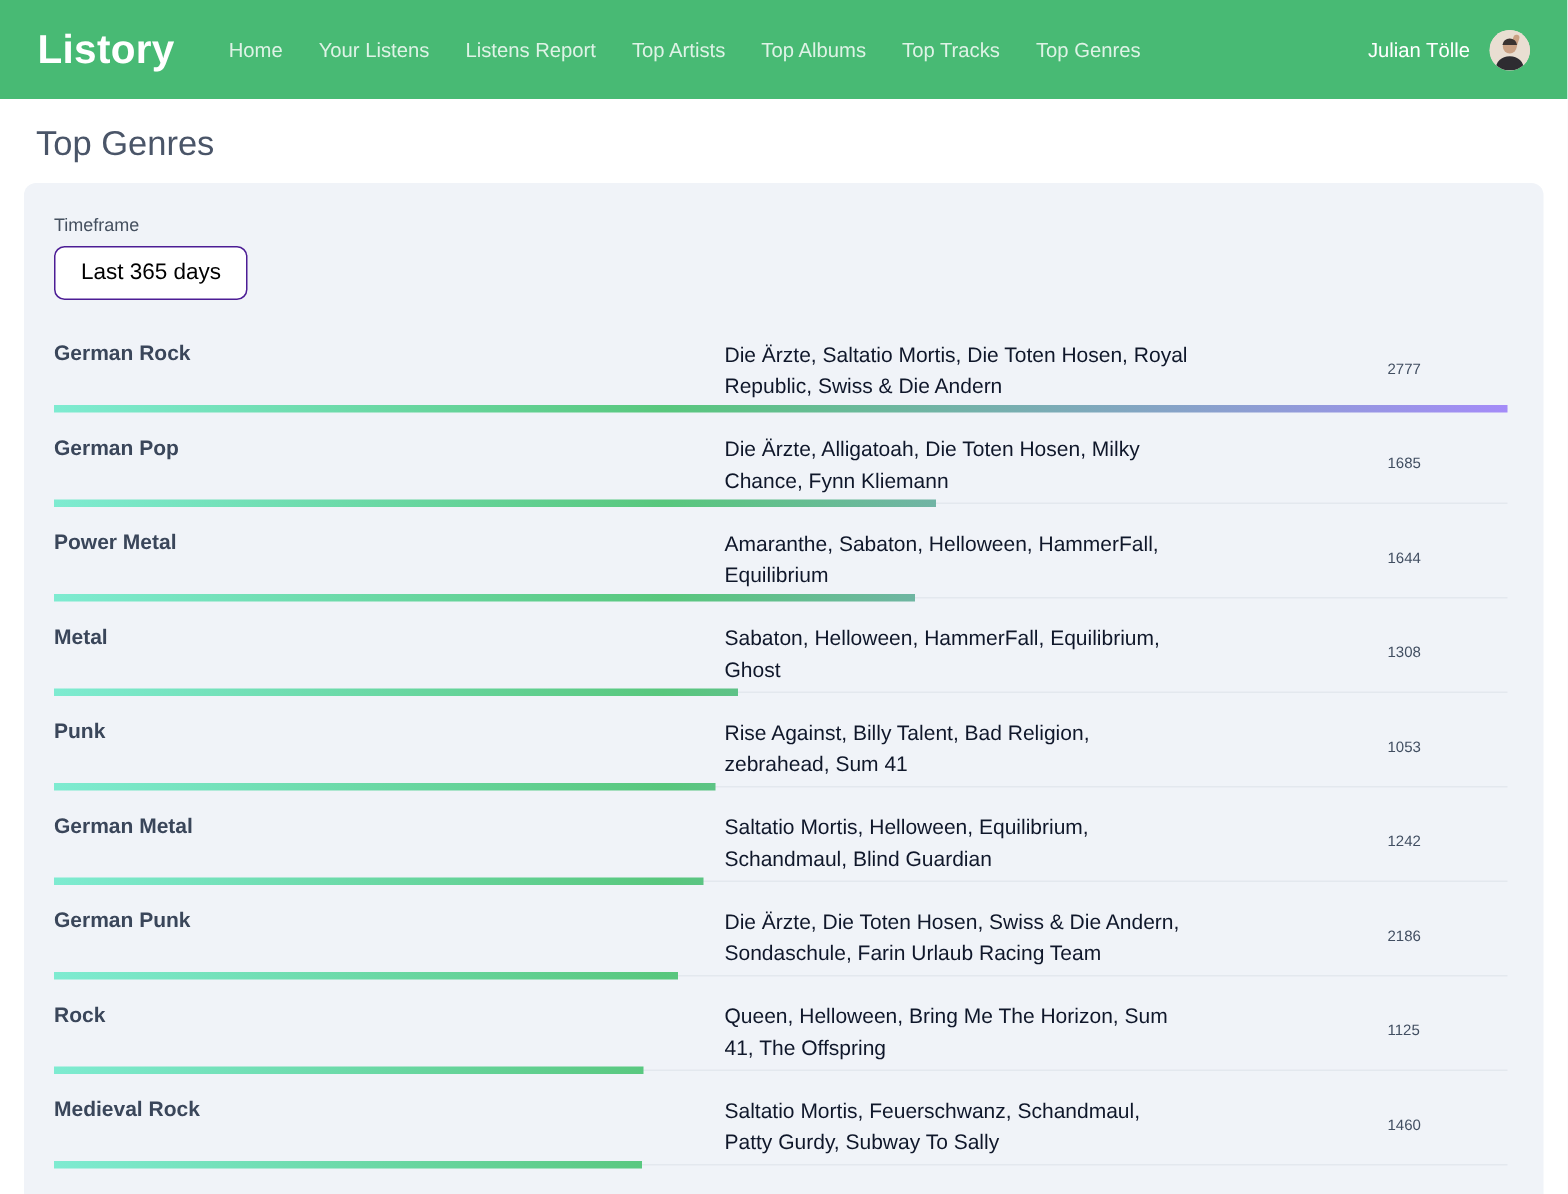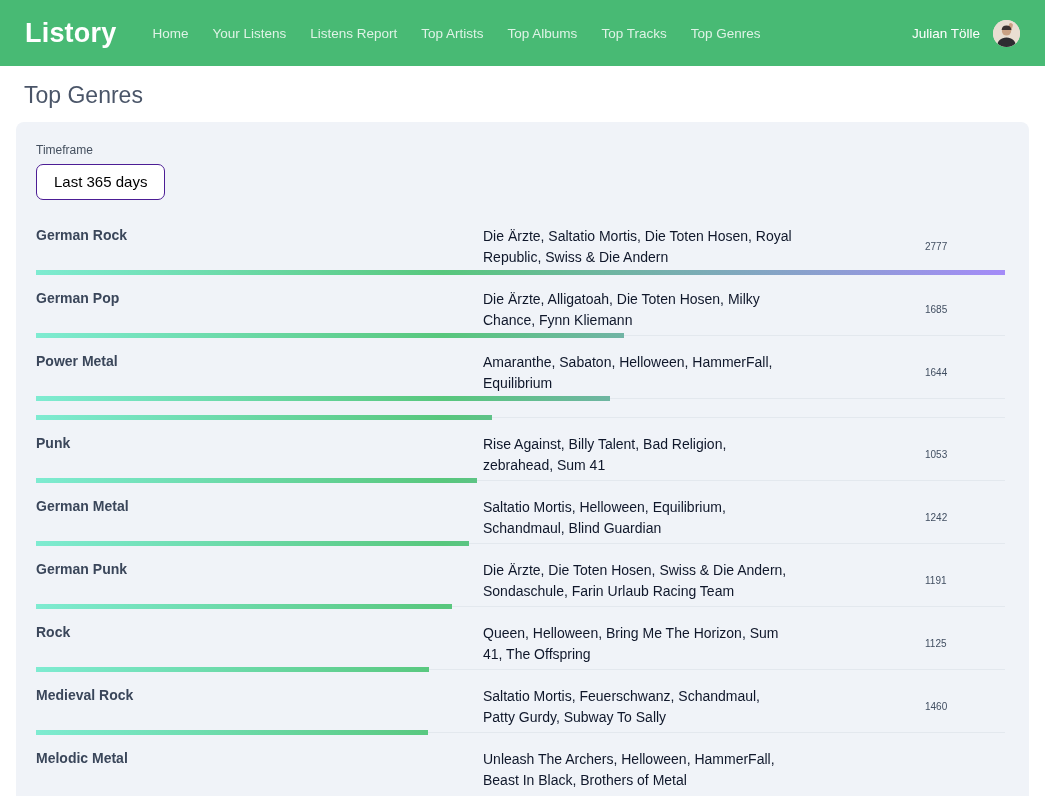--- a/index.html
+++ b/index.html
@@ -186,20 +186,25 @@
       <div class="genre-name">Power Metal</div>
       <div class="genre-artists">Amaranthe, Sabaton, Helloween, HammerFall, Equilibrium</div>
       <div class="genre-count">1644</div>
     </div>
     <div class="genre-bar">
       <div class="genre-bar-fill" style="width: 59.2006%; background-size: 168.917% 100%;"></div>
     </div>
   </div>
 
   <div class="genre-row">
+    <div class="genre-main">
+      <div class="genre-name">Metal</div>
+      <div class="genre-artists">Sabaton, Helloween, HammerFall, Equilibrium, Ghost</div>
+      <div class="genre-count">1308</div>
+    </div>
     <div class="genre-bar">
       <div class="genre-bar-fill" style="width: 47.1012%; background-size: 212.309% 100%;"></div>
     </div>
   </div>
 
   <div class="genre-row">
     <div class="genre-main">
       <div class="genre-name">Punk</div>
       <div class="genre-artists">Rise Against, Billy Talent, Bad Religion, zebrahead, Sum 41</div>
       <div class="genre-count">1053</div>
@@ -217,21 +222,21 @@
     </div>
     <div class="genre-bar">
       <div class="genre-bar-fill" style="width: 44.7245%; background-size: 223.591% 100%;"></div>
     </div>
   </div>
 
   <div class="genre-row">
     <div class="genre-main">
       <div class="genre-name">German Punk</div>
       <div class="genre-artists">Die Ärzte, Die Toten Hosen, Swiss &amp; Die Andern, Sondaschule, Farin Urlaub Racing Team</div>
-      <div class="genre-count">1191</div>
+      <div class="genre-count">2186</div>
     </div>
     <div class="genre-bar">
       <div class="genre-bar-fill" style="width: 42.888%; background-size: 233.165% 100%;"></div>
     </div>
   </div>
 
   <div class="genre-row">
     <div class="genre-main">
       <div class="genre-name">Rock</div>
       <div class="genre-artists">Queen, Helloween, Bring Me The Horizon, Sum 41, The Offspring</div>

